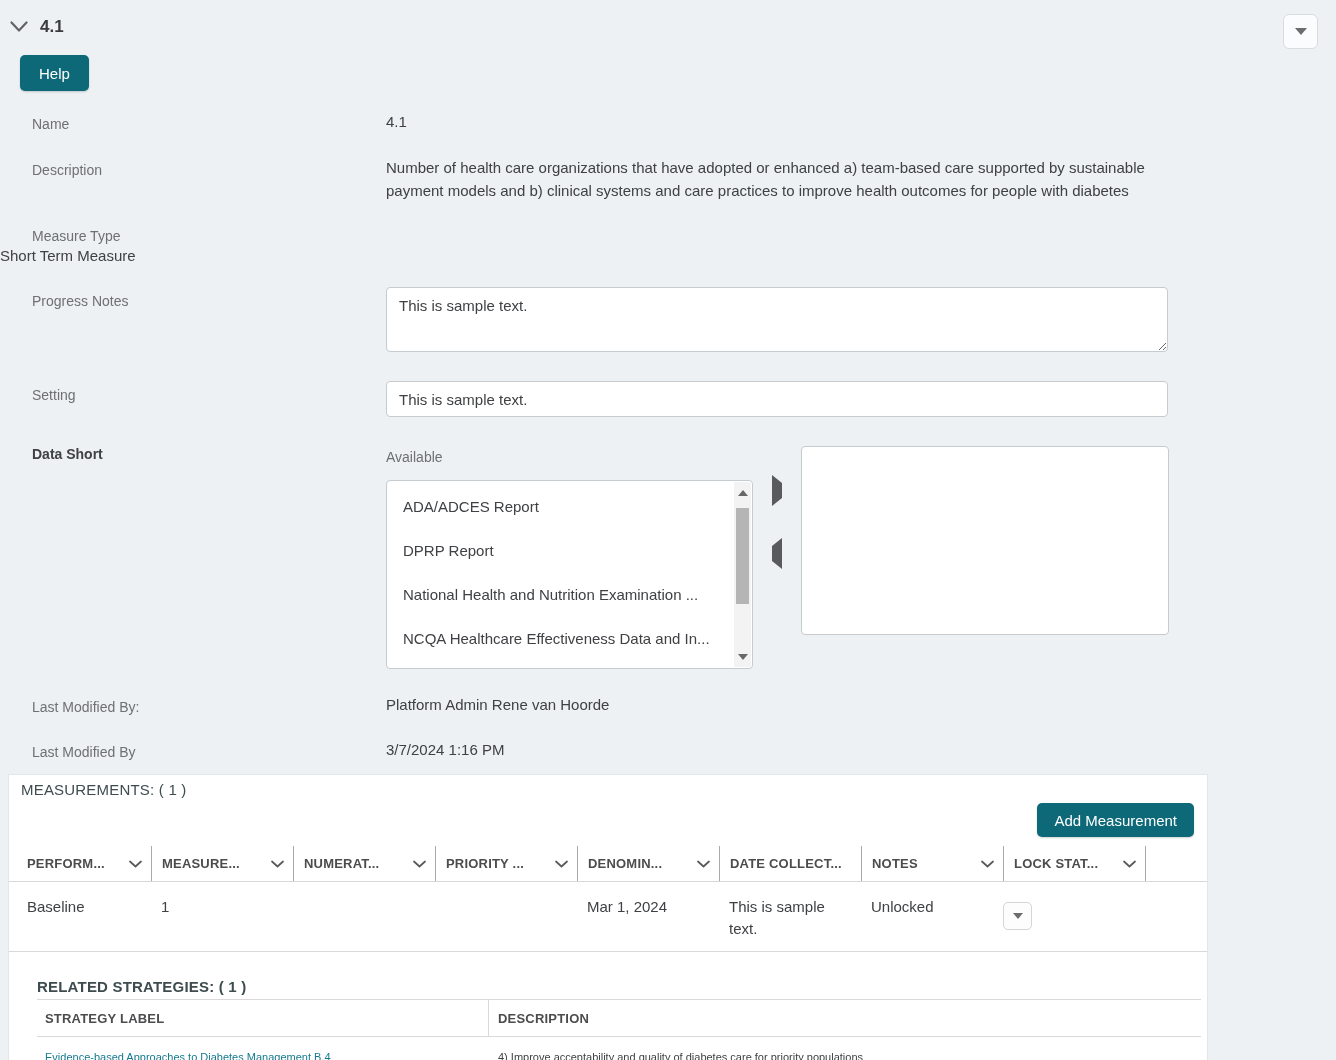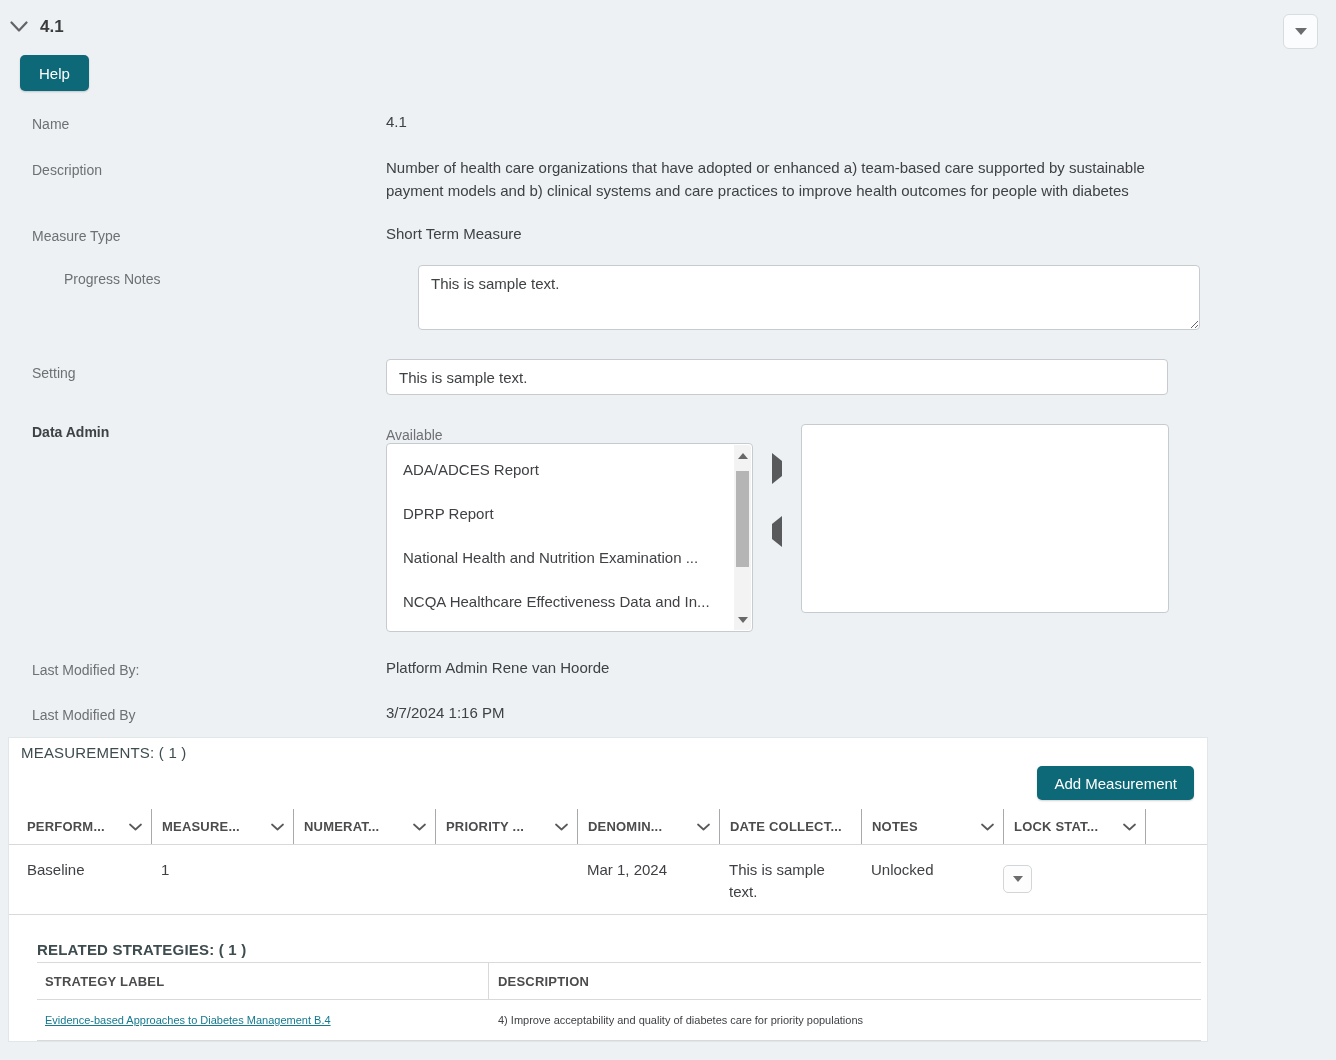--- a/index.html
+++ b/index.html
@@ -34,22 +34,22 @@
 
   
   .form { margin-top:19px; }
   .form-row { display:flex; }
   .form-label { width:386px; padding-left:32px; padding-top:6px; font-size:14px; color:#6e7073; }
   .form-label.bold { font-weight:700; color:#3f4144; padding-top:0; }
   .form-value { width:790px; font-size:15px; line-height:23px; color:#3f4144; }
 
   .row-name { margin-bottom:23px; }
   .row-desc { margin-bottom:20px; }
-  .row-mtype { margin-bottom:20px; }
-  .row-notes { margin-bottom:23px;padding-left:32px; }
+  .row-mtype { margin-bottom:20px;flex-direction:column; }
+  .row-notes { margin-bottom:23px; }
   .row-setting { margin-bottom:29px; }
   .row-ds { margin-bottom:24px; }
   .row-lmb { margin-bottom:22px; }
   .row-lmd { margin-bottom:0; }
 
   textarea.notes-area {
     width:782px; height:65px; resize:both;
     border:1px solid #c6cbcf; border-radius:4px;
     padding:9px 12px; font-family:inherit; font-size:15px; color:#3f4144;
     background:#fff; outline:none;
@@ -58,21 +58,21 @@
     width:782px; height:36px;
     border:1px solid #c6cbcf; border-radius:4px;
     padding:0 12px; font-family:inherit; font-size:15px; color:#3f4144;
     background:#fff; outline:none;
   }
 
   
   .duallist { display:flex; }
   .dl-caption { font-size:14px; color:#6e7073; height:19px; }
   .listbox {
-    position:relative; width:367px; height:189px; margin-top:0;
+    position:relative; width:367px; height:189px; margin-top:15px;
     background:#fff; border:1px solid #c6cbcf; border-radius:4px;
     overflow:hidden; padding-top:4px;
   }
   .lb-item { height:44px; line-height:44px; padding-left:16px; padding-right:26px;
     font-size:15px; color:#3f4144; white-space:nowrap; overflow:hidden; cursor:pointer; }
   .scrollbar { position:absolute; top:1px; right:1px; bottom:1px; width:17px; background:#f3f3f3; border-radius:0 3px 3px 0; }
   .sb-btn { position:absolute; left:0; width:17px; height:17px; display:flex; align-items:center; justify-content:center; cursor:pointer; }
   .sb-btn.up { top:2px; }
   .sb-btn.down { bottom:2px; }
   .tri-up-s { width:0;height:0;border-left:5px solid transparent;border-right:5px solid transparent;border-bottom:6px solid #686868; }
@@ -176,21 +176,21 @@
   </div>
 
   <div class="form-row row-setting">
     <div class="form-label">Setting</div>
     <div class="form-value">
       <input type="text" class="setting-input" value="This is sample text." style="">
     </div>
   </div>
 
   <div class="form-row row-ds">
-    <div class="form-label bold">Data Admin</div>
+    <div class="form-label bold">Data Short</div>
     <div class="form-value">
       <div class="duallist">
         <div class="dl-col">
           <div class="dl-caption">Available</div>
           <div class="listbox">
             <div class="lb-item">ADA/ADCES Report</div>
             <div class="lb-item">DPRP Report</div>
             <div class="lb-item">National Health and Nutrition Examination ...</div>
             <div class="lb-item">NCQA Healthcare Effectiveness Data and In...</div>
             <div class="scrollbar">

